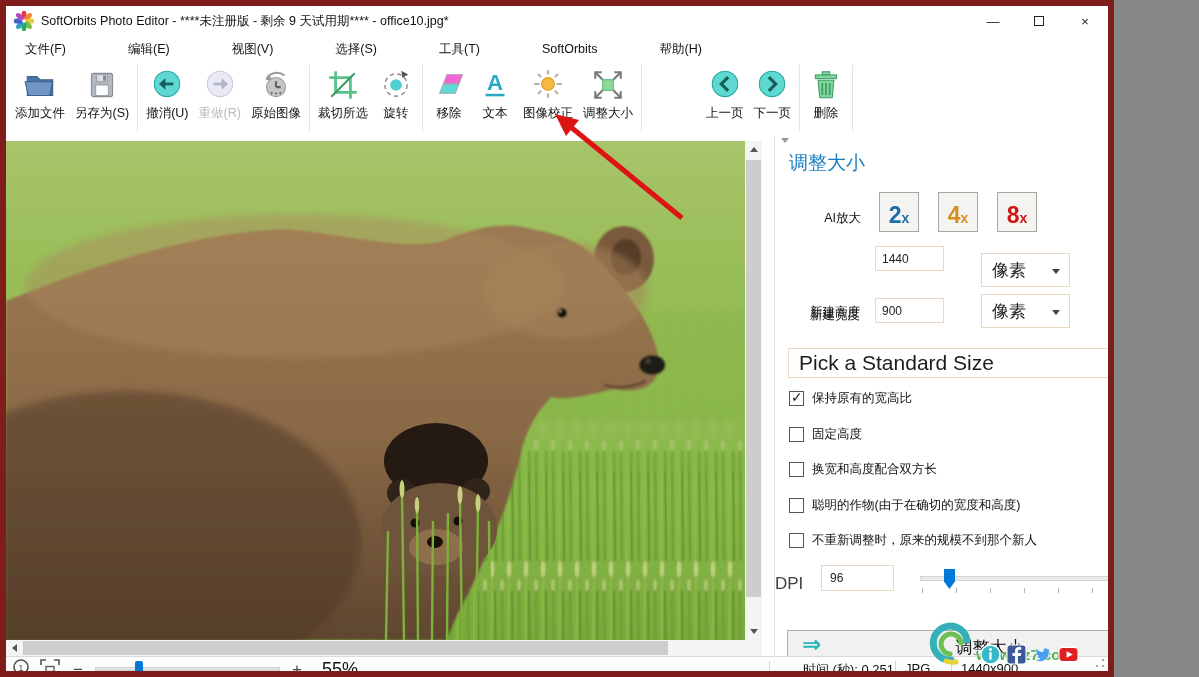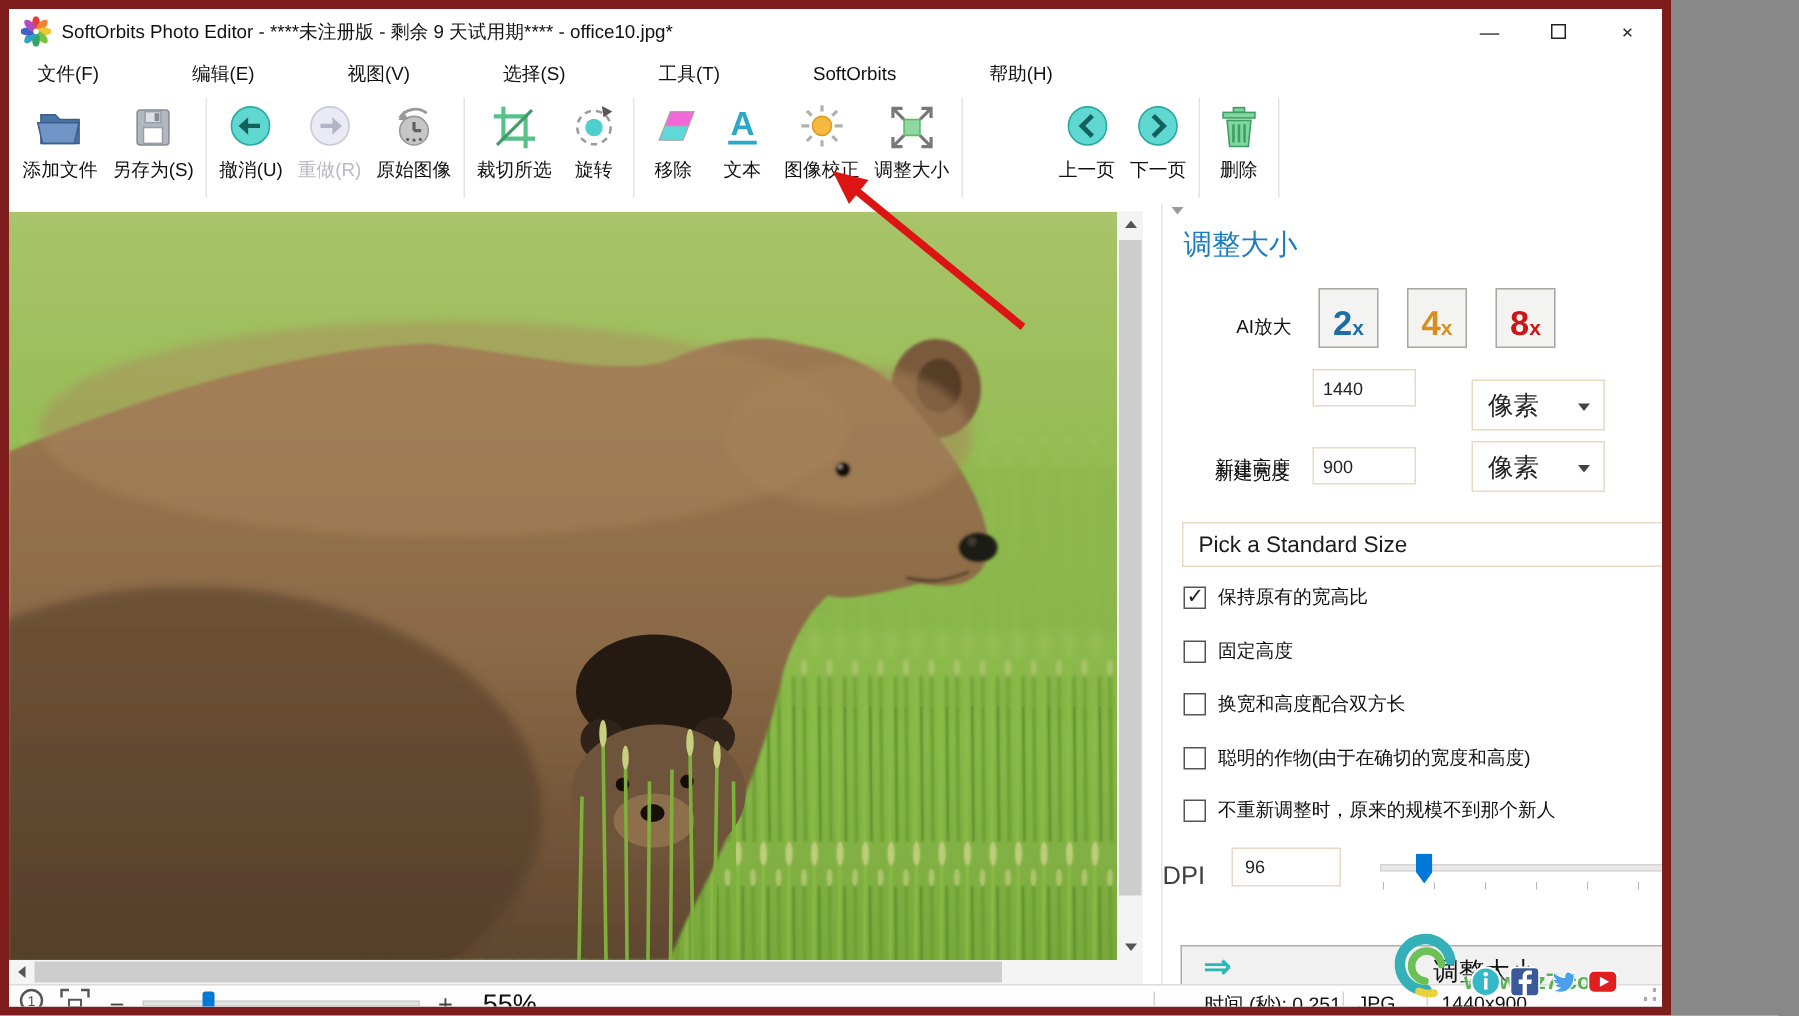--- a/index.html
+++ b/index.html
@@ -70,21 +70,21 @@
   .dim-label{ position:absolute; left:35px; width:60px; font-size:12.5px; color:#111; }
   .dim-input{ position:absolute; left:100px; width:69px; height:25px; border:1px solid #e9d9c4;
               font-size:12px; padding-left:6px; font-family:inherit; color:#222; outline:none; }
   .unit-box{ position:absolute; left:178px; width:89px; height:34px; border:1px solid #e9d9c4;
              display:flex; align-items:center; padding-left:10px;margin-left:28px; }
   .unit-text{ font-size:17px; color:#222; }
   .unit-arrow{ position:absolute; right:9px; top:15px; border-left:4px solid transparent;
                border-right:4px solid transparent; border-top:5px solid #444; }
   #std-combo{ position:absolute; left:13px; top:212px; width:379px; height:30px; border:1px solid #e9d9c4;
               display:flex; align-items:center; padding-left:10px; }
-  #std-combo .std-text{ font-size:15px; color:#1c1c1c; }
+  #std-combo .std-text{ font-size:21px; color:#1c1c1c; }
   #std-combo .unit-arrow{ right:10px; top:13px; }
   .cb-row{ position:absolute; left:14px; display:flex; align-items:center; height:18px; }
   .cb-box{ width:15px; height:15px; border:1px solid #555; background:#fff; position:relative; flex:0 0 auto; }
   .cb-row.checked .cb-box::after{ content:"✓"; position:absolute; left:1px; top:-3px;
                                   font-size:14px; color:#1a1a1a; }
   .cb-label{ font-size:12.5px; color:#111; margin-left:8px; white-space:nowrap; }
   #dpi-label{ position:absolute; left:0; top:438px; font-size:17px; color:#404040; }
   #dpi-input{ position:absolute; left:46px; top:429px; width:73px; height:26px; border:1px solid #e9d9c4;
               font-size:12px; padding-left:8px; font-family:inherit; color:#222; outline:none; }
   #dpi-slider{ position:absolute; left:145px; top:428px; width:246px; height:30px; }

